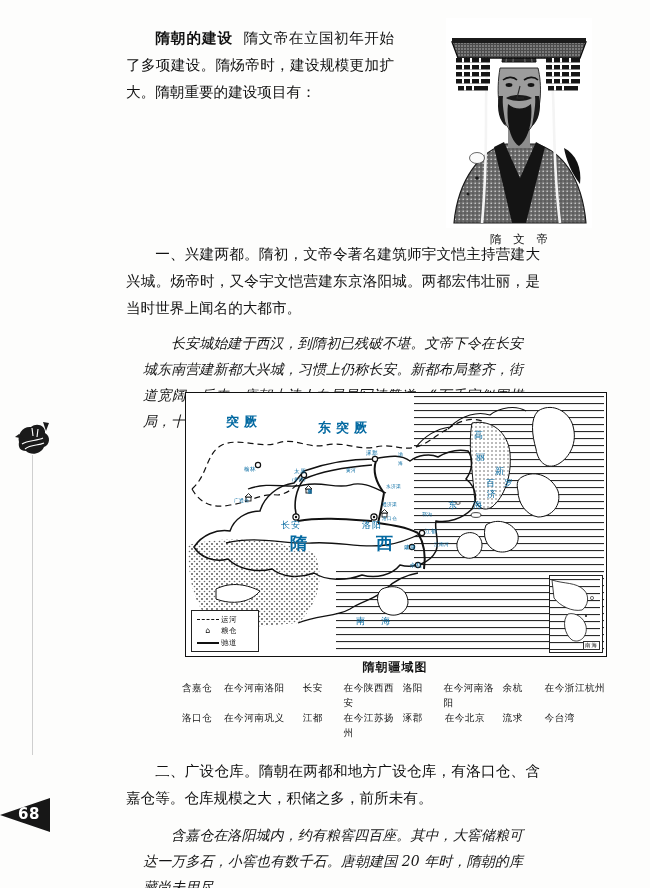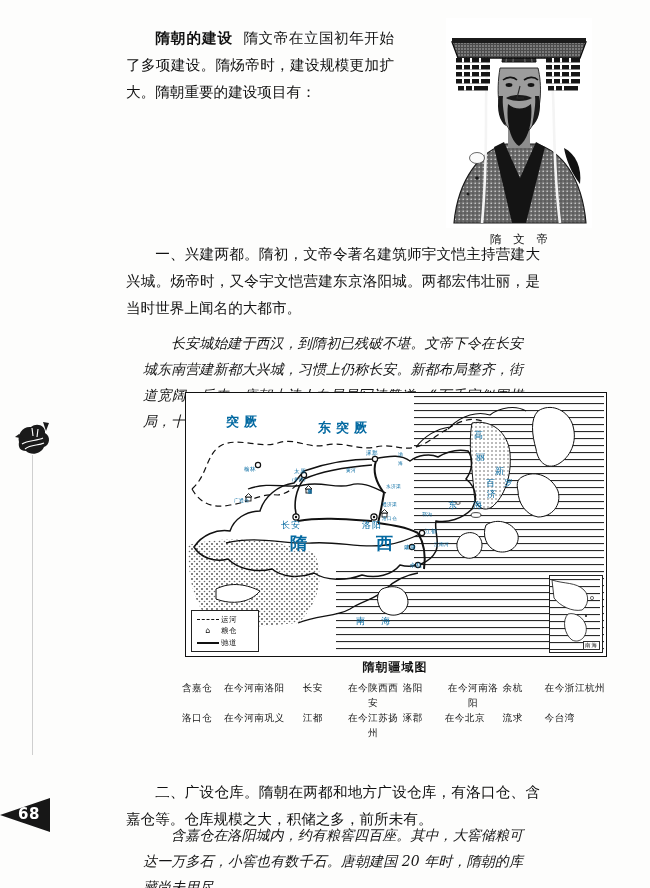--- a/index.html
+++ b/index.html
@@ -226,21 +226,21 @@
     top: 680px;
     width: 424px;
     font-family: "DejaVu Serif", "Liberation Serif", serif;
     font-size: 9.6px;
     line-height: 15px;
     color: #151515;
   }
   .gl-row { display: flex; }
   .gl-cell { display: flex; }
   .gl-term { width: 42px; letter-spacing: .5px; }
-  .gl-def  { letter-spacing: .5px; text-align: center; }
+  .gl-def  { letter-spacing: .5px; }
   .gl-c1 { width: 140px; }
   .gl-c2 { width: 116px; }
   .gl-c3 { width: 116px; }
   .gl-c4 { width: 120px; }
 </style>
 </head>
 <body>
 
 <div id="page">
 
@@ -589,20 +589,20 @@
         <span class="gl-term">涿郡</span>
         <span class="gl-def">在今北京</span>
       </span>
       <span class="gl-cell gl-c4">
         <span class="gl-term">流求</span>
         <span class="gl-def">今台湾</span>
       </span>
     </div>
   </div>
 
-  <div class="col" style="top:778px; width:414px;">
+  <div class="col" style="top:757px; width:414px;">
     <p class="body">二、广设仓库。隋朝在两都和地方广设仓库，有洛口仓、含嘉仓等。仓库规模之大，积储之多，前所未有。</p>
   </div>
   <div class="col" style="top:805px; width:414px;">
     <p class="quoteblock">含嘉仓在洛阳城内，约有粮窖四百座。其中，大窖储粮可达一万多石，小窖也有数千石。唐朝建国 20 年时，隋朝的库藏尚未用尽。</p>
   </div>
 
 </div>
 
 </body></html>

